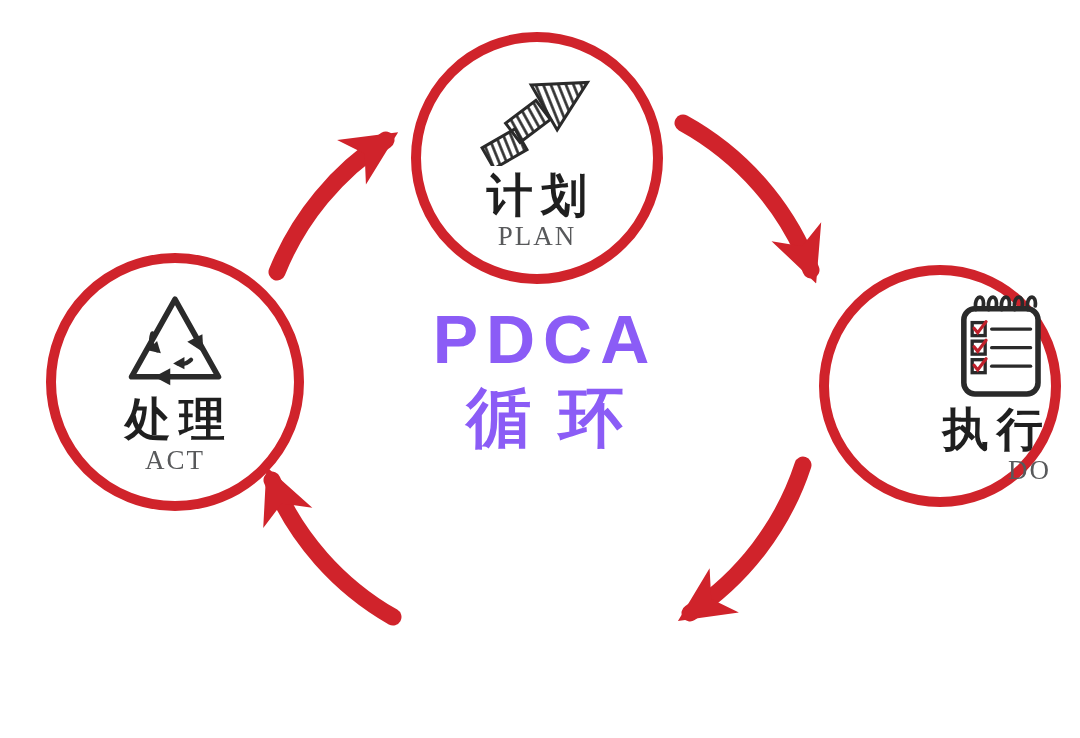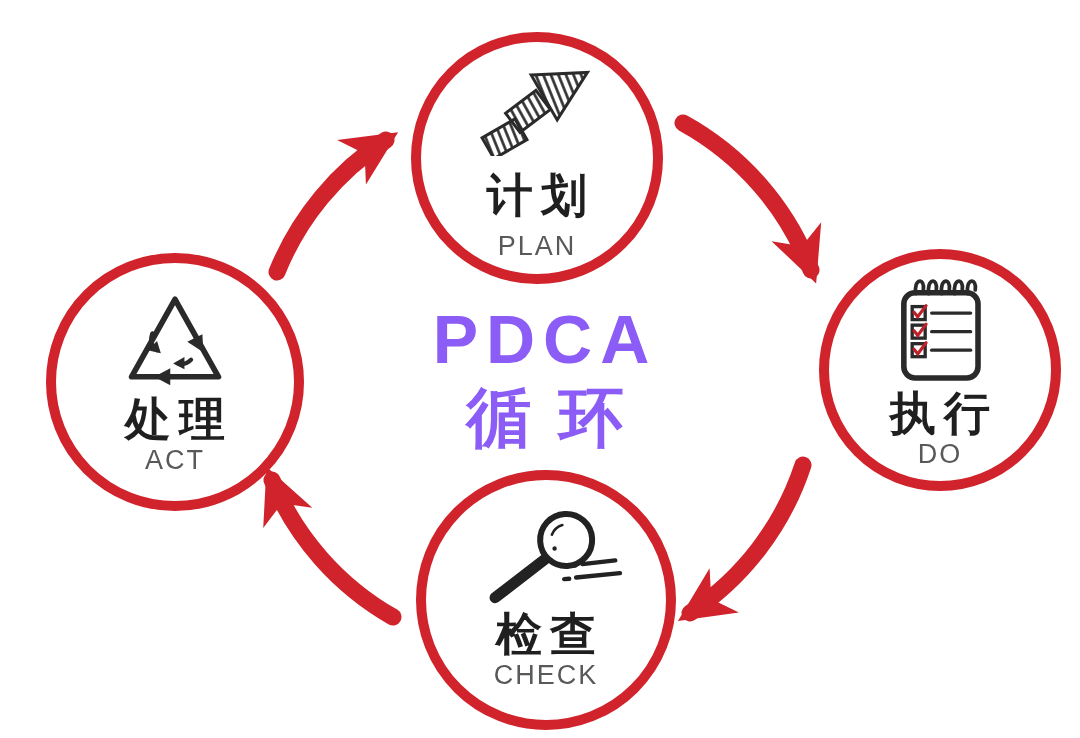--- a/index.html
+++ b/index.html
@@ -6,32 +6,32 @@
   .canvas{
     position:relative;width:1080px;height:738px;background:#ffffff;
     overflow:hidden;font-family:"Liberation Sans",sans-serif;
   }
   .arrows-layer{position:absolute;left:0;top:0;width:1080px;height:738px;}
   .node{
     position:absolute;box-sizing:border-box;border-radius:50%;
     border:10px solid #d0232b;background:#ffffff;
     display:flex;flex-direction:column;align-items:center;justify-content:center;
   }
-  .node-plan{left:411px;top:32px;width:252px;height:252px;gap:10px;}
-  .node-do{left:819px;top:249px;width:242px;height:242px;}
+  .node-plan{left:411px;top:32px;width:252px;height:252px;}
+  .node-do{left:819px;top:265px;width:242px;height:242px;align-items:flex-end;}
   .node-check{left:416px;top:470px;width:260px;height:260px;}
   .node-act{left:46px;top:253px;width:258px;height:258px;justify-content:center;}
   .node .icon{display:block;margin-bottom:4px;}
   .label-zh{
     font-size:46px;font-weight:700;color:#1f1f1f;letter-spacing:0.18em;
     margin-left:0.18em;line-height:1.1;white-space:nowrap;
   }
   .label-en{
     font-size:27px;color:#58595b;letter-spacing:2px;margin-top:2px;
-    line-height:1.1;white-space:nowrap;
+    line-height:1.1;white-space:nowrap;font-family:Liberation Serif, serif;
   }
   .center-block{
     position:absolute;left:545px;top:305px;transform:translateX(-50%);
     text-align:center;color:#8b5cf6;
   }
   .center-title{
     font-size:68px;font-weight:700;letter-spacing:8px;line-height:1;
     white-space:nowrap;
   }
   .center-subtitle{
@@ -88,38 +88,20 @@
         <line x1="46" y1="66" x2="88" y2="66" stroke="#2a2a2a" stroke-width="3.6"></line>
         <rect x="25" y="79" width="14" height="14" stroke="#2a2a2a" stroke-width="3.6"></rect>
         <path d="M27,85 l4,5 l9,-12" stroke="#c0202a" stroke-width="3.4"></path>
         <line x1="46" y1="86" x2="88" y2="86" stroke="#2a2a2a" stroke-width="3.6"></line>
       </g>
     </svg>
     <div class="label-zh">执行</div>
     <div class="label-en">DO</div>
   </div>
 
-  <div class="node node-check">
-    <svg class="icon" width="158" height="96" viewBox="0 0 158 96" xmlns="http://www.w3.org/2000/svg">
-      <g transform="rotate(-3 79 48)">
-        <line x1="78" y1="50" x2="26" y2="86" stroke="#222222" stroke-width="11" stroke-linecap="round"></line>
-        <circle cx="100" cy="32" r="26" fill="#ffffff" stroke="#222222" stroke-width="6"></circle>
-        <path d="M86,26 a17,17 0 0 1 11,-9" fill="none" stroke="#222222" stroke-width="2.6" stroke-linecap="round"></path>
-        <circle cx="88" cy="40" r="2.2" fill="#222222"></circle>
-        <g stroke="#222222" stroke-width="4.4" stroke-linecap="round">
-          <line x1="102" y1="58" x2="108" y2="58"></line>
-          <line x1="115" y1="57" x2="148" y2="55"></line>
-          <line x1="96" y1="71" x2="101" y2="71"></line>
-          <line x1="108" y1="70" x2="152" y2="68"></line>
-        </g>
-      </g>
-    </svg>
-    <div class="label-zh">检查</div>
-    <div class="label-en">CHECK</div>
-  </div>
 
   <div class="node node-act">
     <svg class="icon" width="114" height="102" viewBox="0 0 120 108" xmlns="http://www.w3.org/2000/svg">
       <path d="M60,12 L106,94 L14,94 Z" fill="none" stroke="#2a2a2a" stroke-width="6" stroke-linejoin="round"></path>
       <polygon points="90,68 73,57 89,49" fill="#2a2a2a"></polygon>
       <polygon points="38,94 55,85 55,103" fill="#2a2a2a"></polygon>
       <path d="M36,48 q-4,12 5,18" fill="none" stroke="#2a2a2a" stroke-width="4.5" stroke-linecap="round"></path>
       <polygon points="45,69 31,66 41,56" fill="#2a2a2a"></polygon>
       <path d="M63,80 q8,2 14,-4" fill="none" stroke="#2a2a2a" stroke-width="4.5" stroke-linecap="round"></path>
       <polygon points="58,80 70,73 70,86" fill="#2a2a2a"></polygon>

